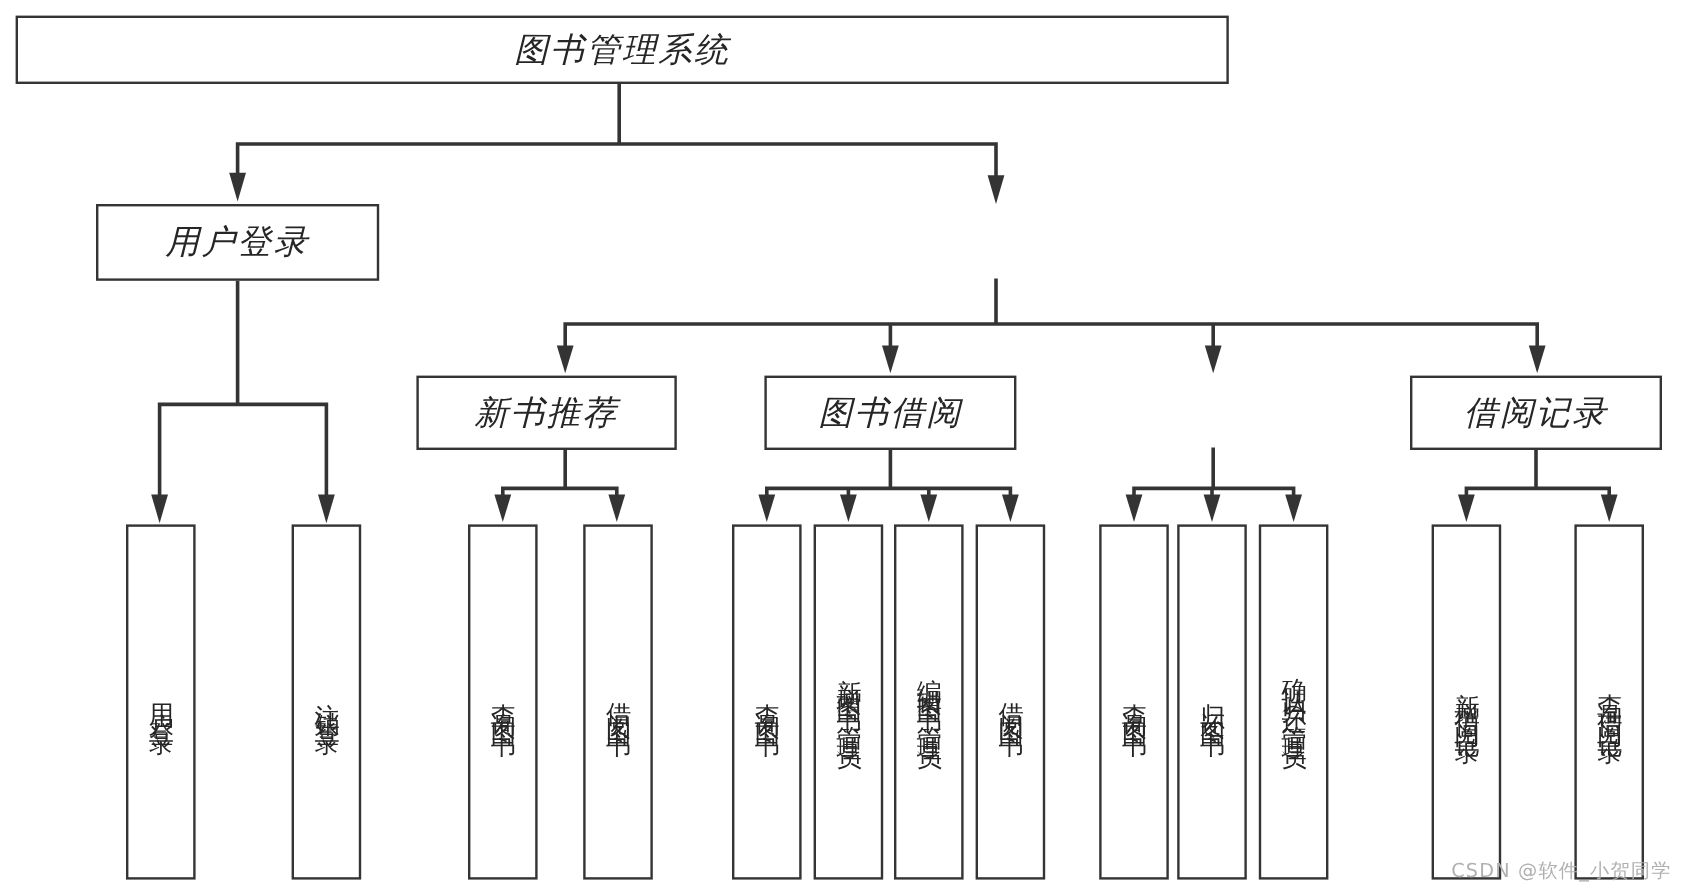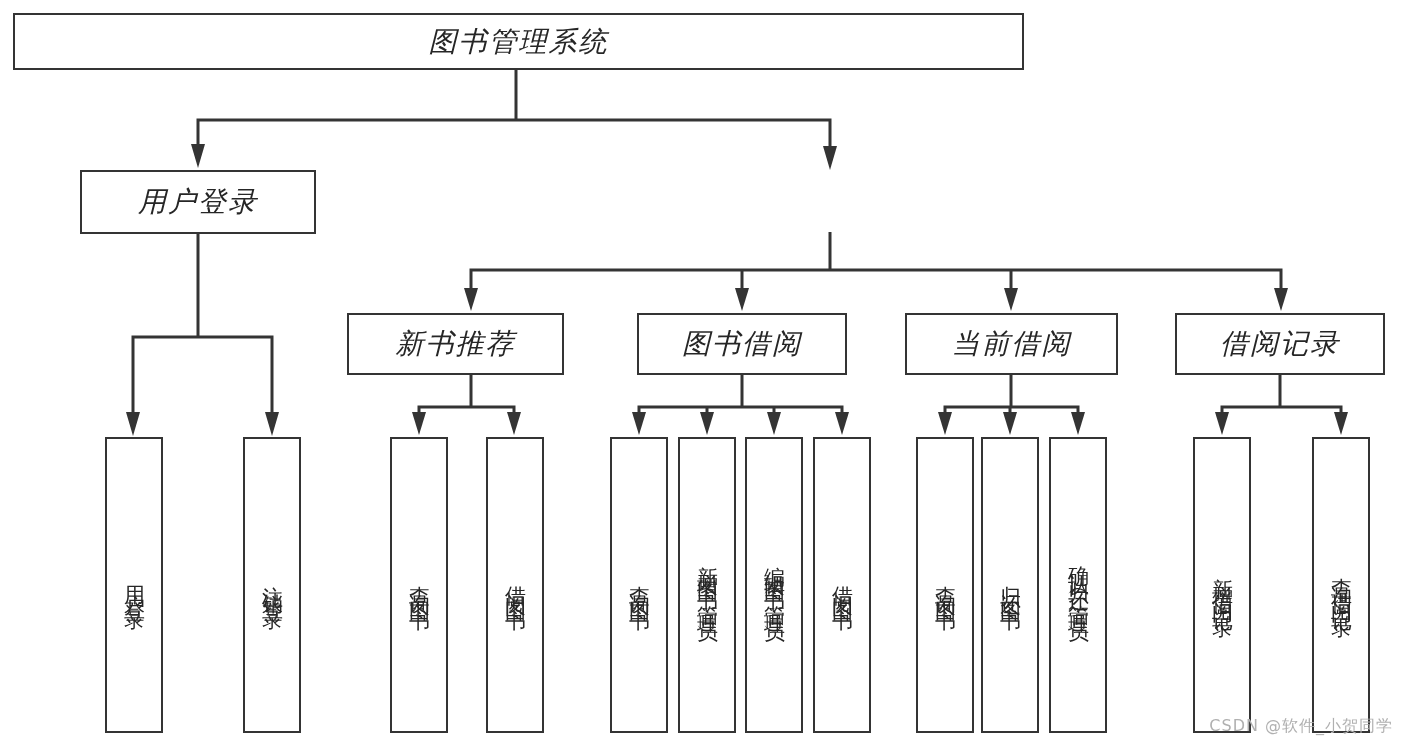--- a/index.html
+++ b/index.html
@@ -136,23 +136,20 @@
   <div class="box hbox" id="n-login">
     <span>用户登录</span>
   </div>
 
   <div class="box hbox" id="n-newbook">
     <span>新书推荐</span>
   </div>
   <div class="box hbox" id="n-borrow">
     <span>图书借阅</span>
   </div>
-  <div class="box hbox" id="n-current">
-    <span>当前借阅</span>
-  </div>
   <div class="box hbox" id="n-records">
     <span>借阅记录</span>
   </div>
 
   <div class="box vbox" id="v-login1">
     <span class="vtext">用户登录</span>
   </div>
   <div class="box vbox" id="v-logout">
     <span class="vtext">注销登录</span>
   </div>

